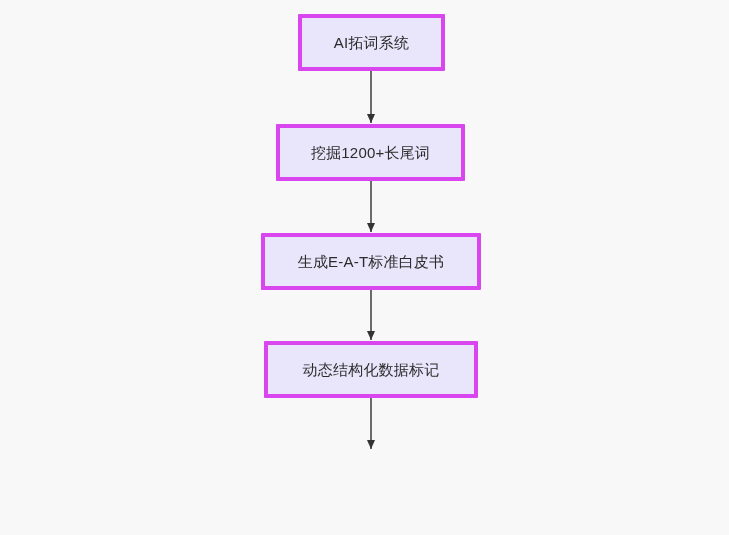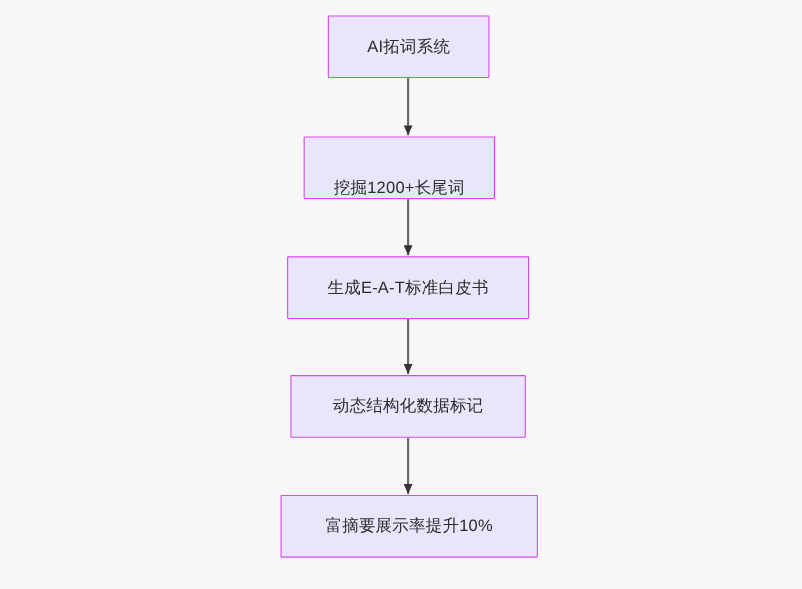--- a/index.html
+++ b/index.html
@@ -23,38 +23,38 @@
     left: 0;
     top: 0;
     width: 729px;
     height: 535px;
     pointer-events: none;
   }
   .node {
     position: absolute;
     box-sizing: border-box;
     background: #e9e5fb;
-    border: 1px solid #d946ef;
+    border: 4px solid #d946ef;
     border-radius: 1px;
     display: flex;
     align-items: center;
     justify-content: center;
     color: #2b2b2b;
     font-size: 15px;
     line-height: 1.2;
     letter-spacing: 0.2px;
     white-space: nowrap;
   }
   .node-label {
     display: block;
     padding: 0 8px;
   }
   
   .n0 { left: 298px; top: 14px;  width: 147px; height: 57px; }
-  .n1 { left: 276px; top: 124px; width: 174px; height: 57px; align-items: flex-end; }
+  .n1 { left: 276px; top: 124px; width: 189px; height: 57px; }
   .n2 { left: 261px; top: 233px; width: 220px; height: 57px; }
   .n3 { left: 264px; top: 341px; width: 214px; height: 57px; }
   .n4 { left: 255px; top: 450px; width: 234px; height: 57px; }
 </style>
 </head>
 <body>
 
 <div id="flowchart">
 
   <svg class="edge-layer" width="729" height="535" viewBox="0 0 729 535" xmlns="http://www.w3.org/2000/svg">
@@ -82,17 +82,14 @@
   </div>
 
   <div class="node n3">
     <span class="node-label">动态结构化数据标记</span>
   </div>
 
   <div class="node n2">
     <span class="node-label">生成E-A-T标准白皮书</span>
   </div>
 
-  <div class="node n4">
-    <span class="node-label">富摘要展示率提升10%</span>
-  </div>
 
 </div>
 
 </body></html>

